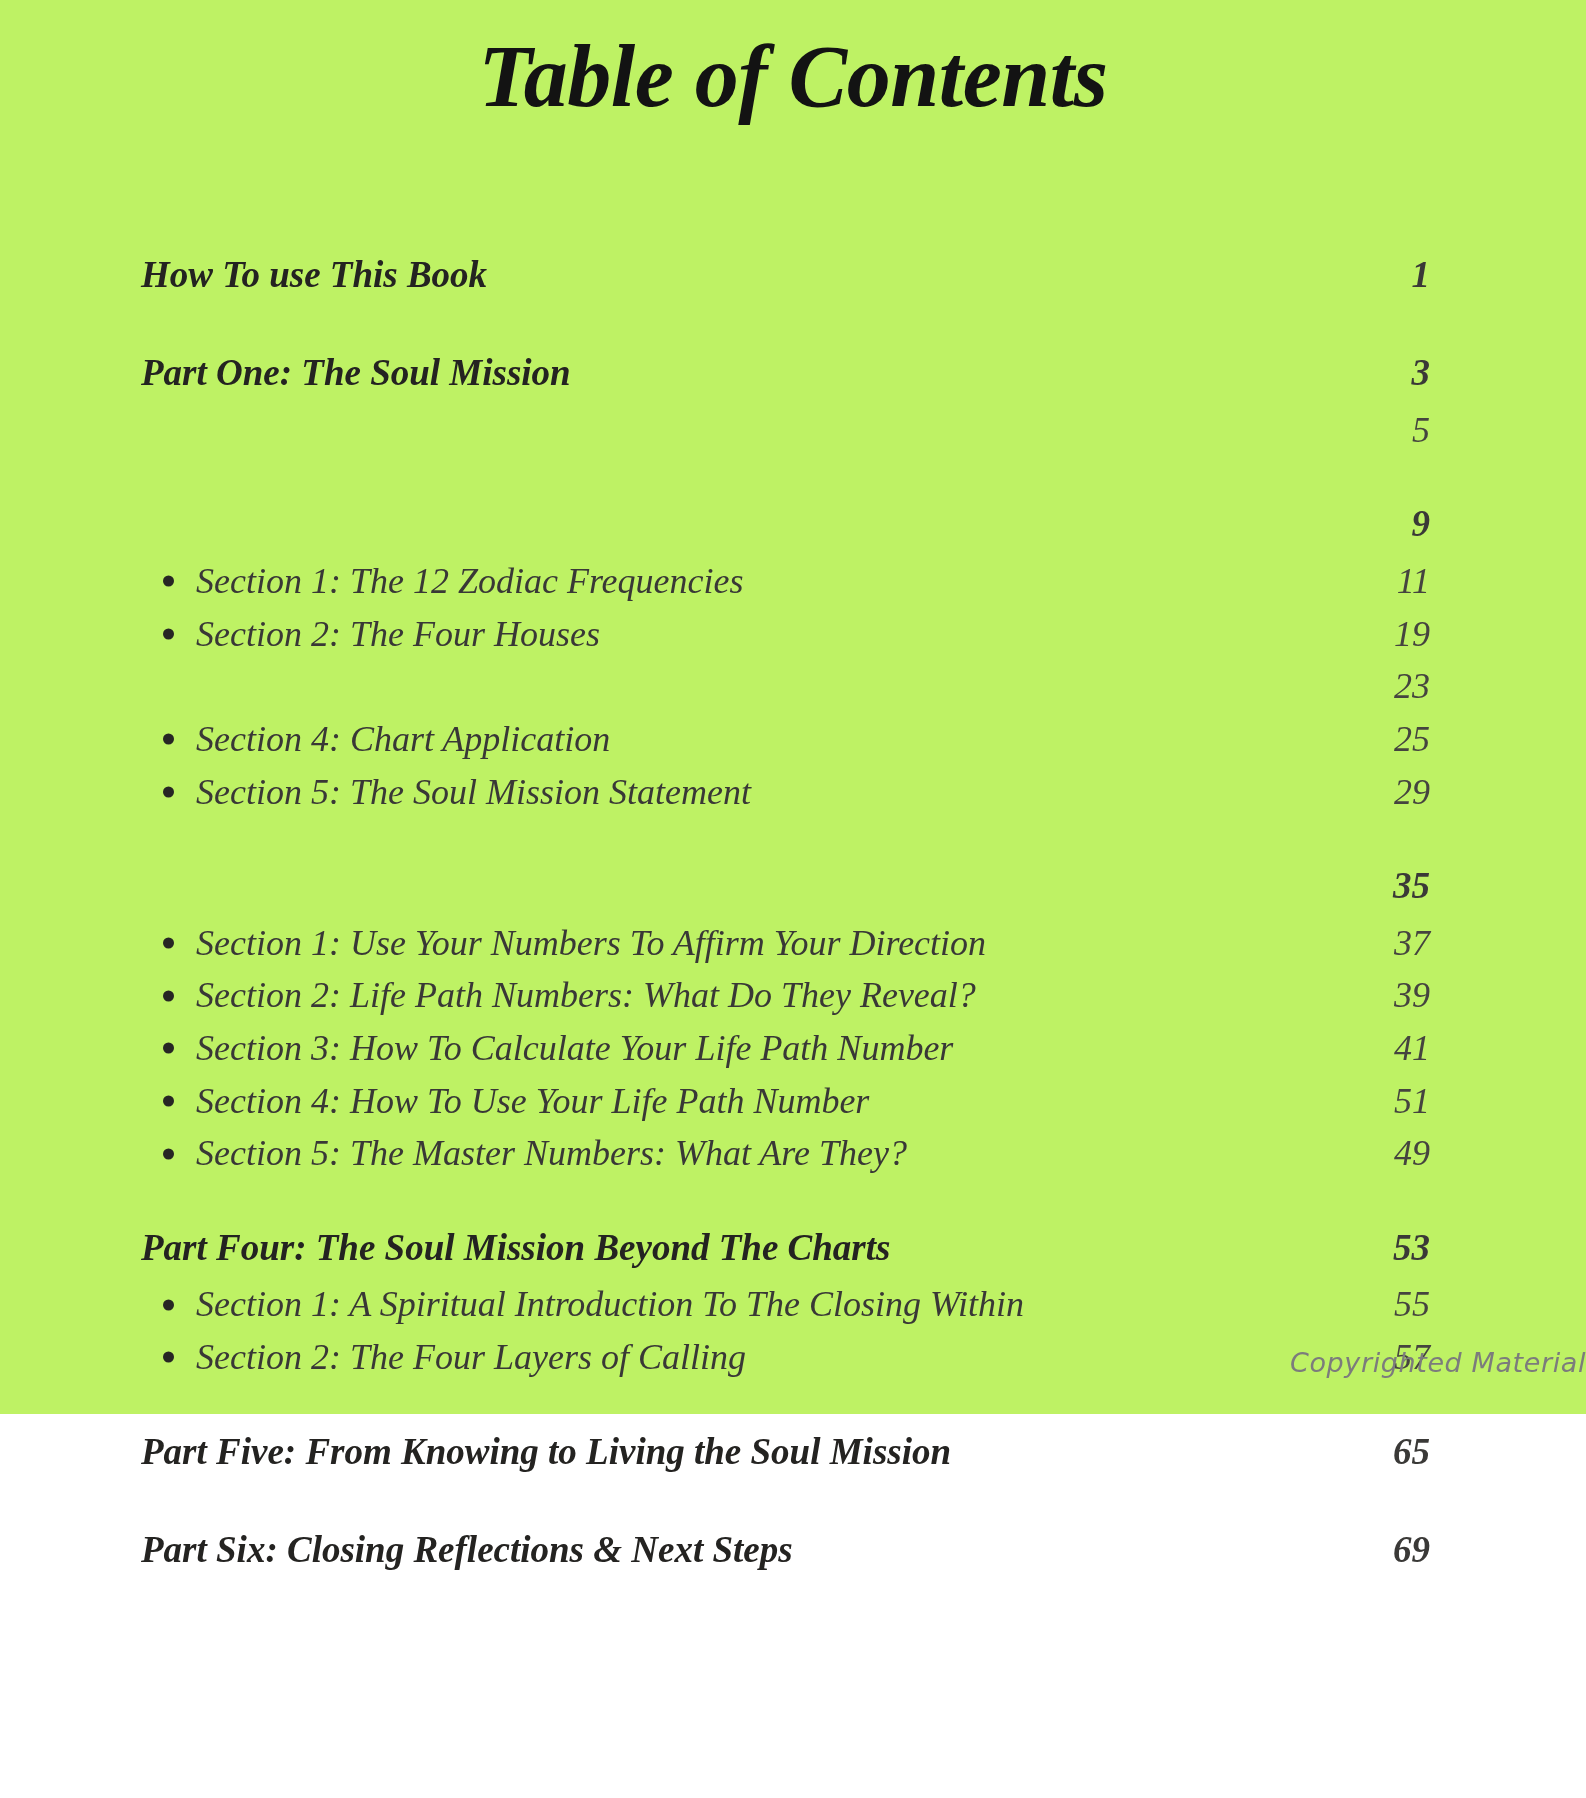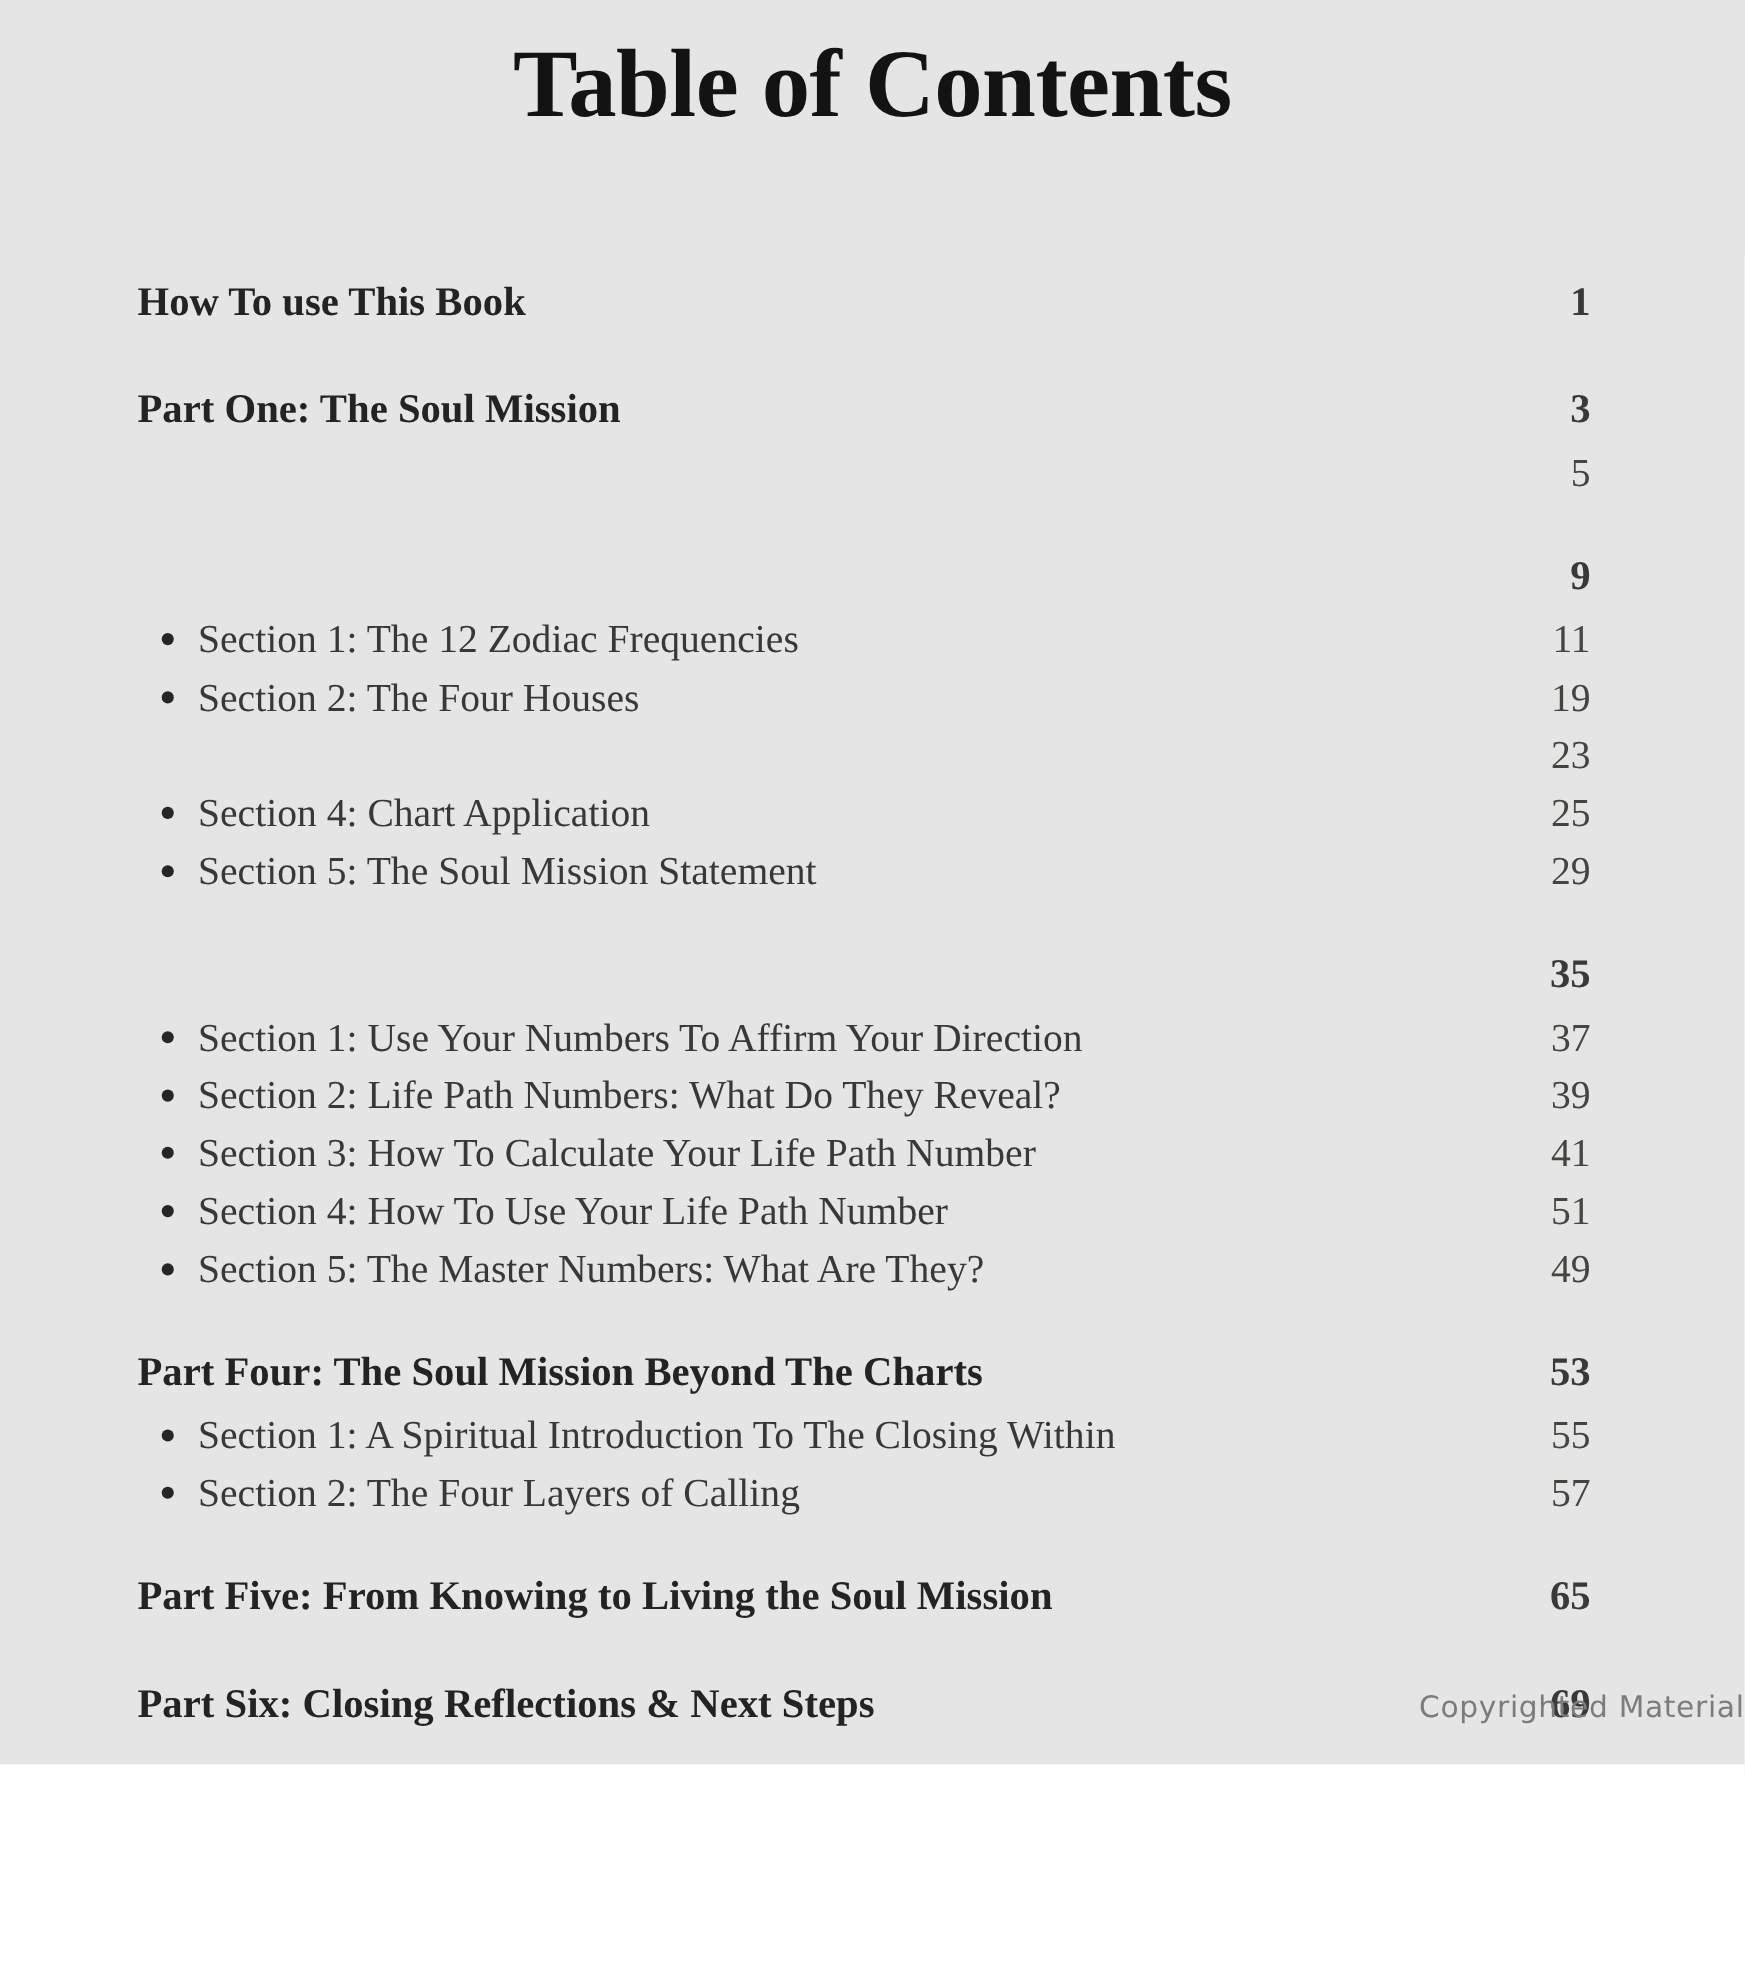--- a/index.html
+++ b/index.html
@@ -11,43 +11,44 @@
     width: 1586px;
     height: 1798px;
     font-family: "Liberation Serif", "DejaVu Serif", serif;
     color: #2e2d2b;
     position: relative;
     overflow: hidden;
   }
 
   .page {
     width: 1586px;
-    height: 1604px;
+    height: 1414px;
     box-sizing: border-box;
     padding: 0;
     position: relative;
-    background: #e5e5e5;
+    background: #bef264;
+    font-style: italic;
   }
 
   
   .toc-title {
     text-align: center;
     font-size: 88px;
     font-weight: 700;
     letter-spacing: -0.5px;
     color: #131313;
     margin: 0;
     padding-top: 28px;
     line-height: 1.12;
     font-family: "Liberation Serif", "DejaVu Serif", serif;
   }
 
   
   .toc-body {
-    margin: 0;
+    margin: 16px;
     padding: 0 140px 0 125px;
     margin-top: 118px;
   }
 
   .toc-group {
     margin: 0 0 38px 0;
   }
 
   .toc-line {
     display: flex;

